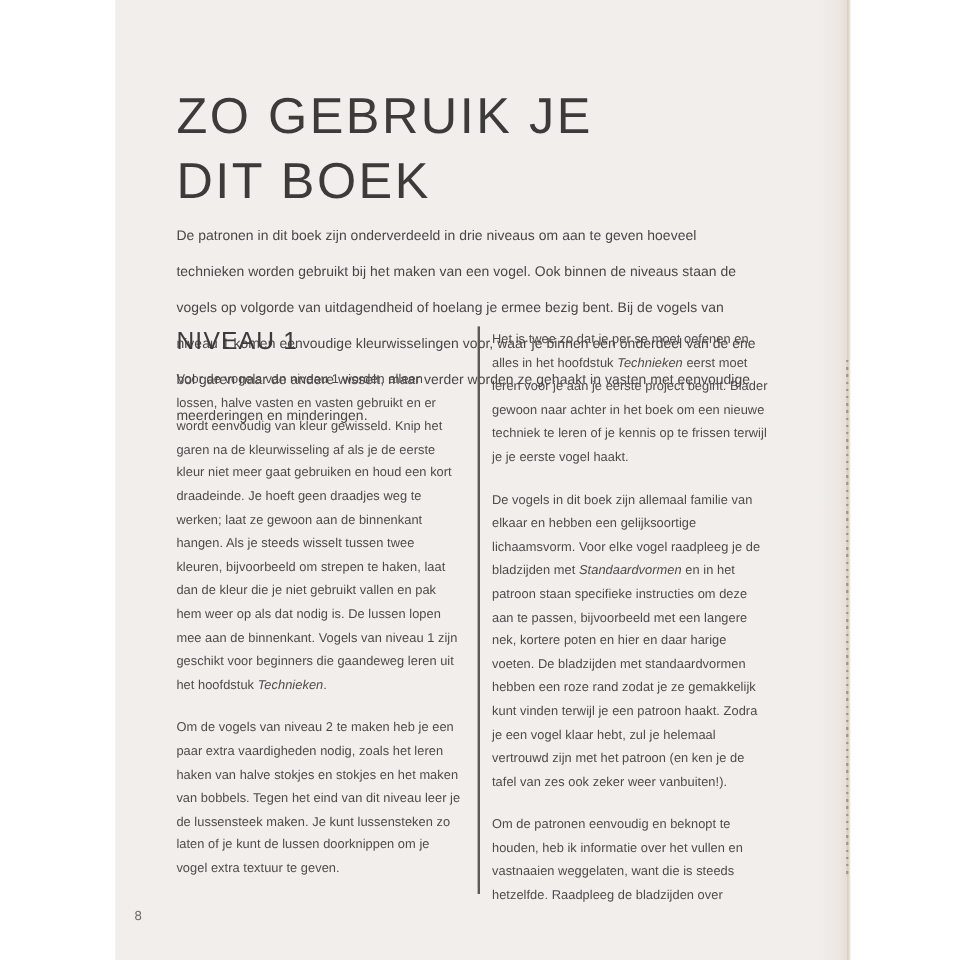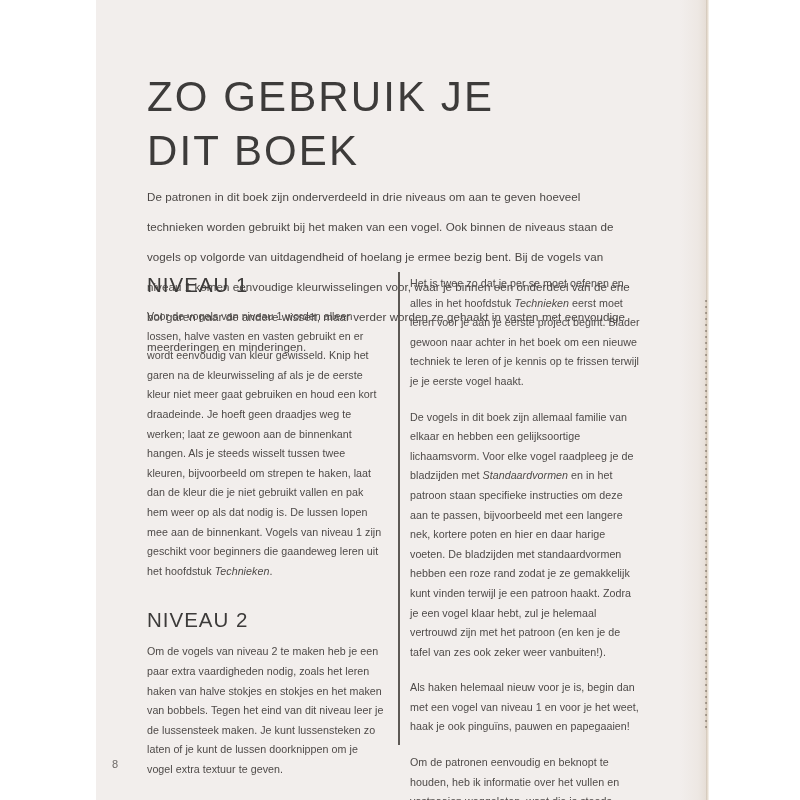--- a/index.html
+++ b/index.html
@@ -171,32 +171,30 @@
 
   <p class="intro-block">De patronen in dit boek zijn onderverdeeld in drie niveaus om aan te geven hoeveel technieken worden gebruikt bij het maken van een vogel. Ook binnen de niveaus staan de vogels op volgorde van uitdagendheid of hoelang je ermee bezig bent. Bij de vogels van niveau 1 komen eenvoudige kleurwisselingen voor, waar je binnen een onderdeel van de ene bol garen naar de andere wisselt, maar verder worden ze gehaakt in vasten met eenvoudige meerderingen en minderingen.</p>
 
   <div class="column-divider"></div>
 
   <div class="col-left">
 
     <h2 class="section-heading">NIVEAU 1</h2>
     <p class="body-text"><span>Voor de vogels van niveau 1 worden alleen lossen, halve vasten en vasten gebruikt en er wordt eenvoudig van kleur gewisseld. Knip het garen na de kleurwisseling af als je de eerste kleur niet meer gaat gebruiken en houd een kort draadeinde. Je hoeft geen draadjes weg te werken; laat ze gewoon aan de binnenkant hangen. Als je steeds wisselt tussen twee kleuren, bijvoorbeeld om strepen te haken, laat dan de kleur die je niet gebruikt vallen en pak hem weer op als dat nodig is. De lussen lopen mee aan de binnenkant. Vogels van niveau 1 zijn geschikt voor beginners die gaandeweg leren uit het hoofdstuk </span><em>Technieken</em><span>.</span></p>
 
-    <h2 class="section-heading subsequent">NIVEAU 2</h2>
     <p class="body-text">Om de vogels van niveau 2 te maken heb je een paar extra vaardigheden nodig, zoals het leren haken van halve stokjes en stokjes en het maken van bobbels. Tegen het eind van dit niveau leer je de lussensteek maken. Je kunt lussensteken zo laten of je kunt de lussen doorknippen om je vogel extra textuur te geven.</p>
 
   </div>
 
   <div class="col-right">
 
     <p class="body-text"><span>Het is twee zo dat je per se moet oefenen en alles in het hoofdstuk </span><em>Technieken</em><span> eerst moet leren voor je aan je eerste project begint. Blader gewoon naar achter in het boek om een nieuwe techniek te leren of je kennis op te frissen terwijl je je eerste vogel haakt.</span></p>
 
     <p class="body-text"><span>De vogels in dit boek zijn allemaal familie van elkaar en hebben een gelijksoortige lichaamsvorm. Voor elke vogel raadpleeg je de bladzijden met </span><em>Standaardvormen</em><span> en in het patroon staan specifieke instructies om deze aan te passen, bijvoorbeeld met een langere nek, kortere poten en hier en daar harige voeten. De bladzijden met standaardvormen hebben een roze rand zodat je ze gemakkelijk kunt vinden terwijl je een patroon haakt. Zodra je een vogel klaar hebt, zul je helemaal vertrouwd zijn met het patroon (en ken je de tafel van zes ook zeker weer vanbuiten!).</span></p>
 
-    <p class="body-text">Als haken helemaal nieuw voor je is, begin dan met een vogel van niveau 1 en voor je het weet, haak je ook pinguïns, pauwen en papegaaien!</p>
 
     <p class="body-text"><span>Om de patronen eenvoudig en beknopt te houden, heb ik informatie over het vullen en vastnaaien weggelaten, want die is steeds hetzelfde. Raadpleeg de bladzijden over </span></p>
 
   </div>
 
   <div class="folio">8</div>
 
 </div>
 
 </body></html>

